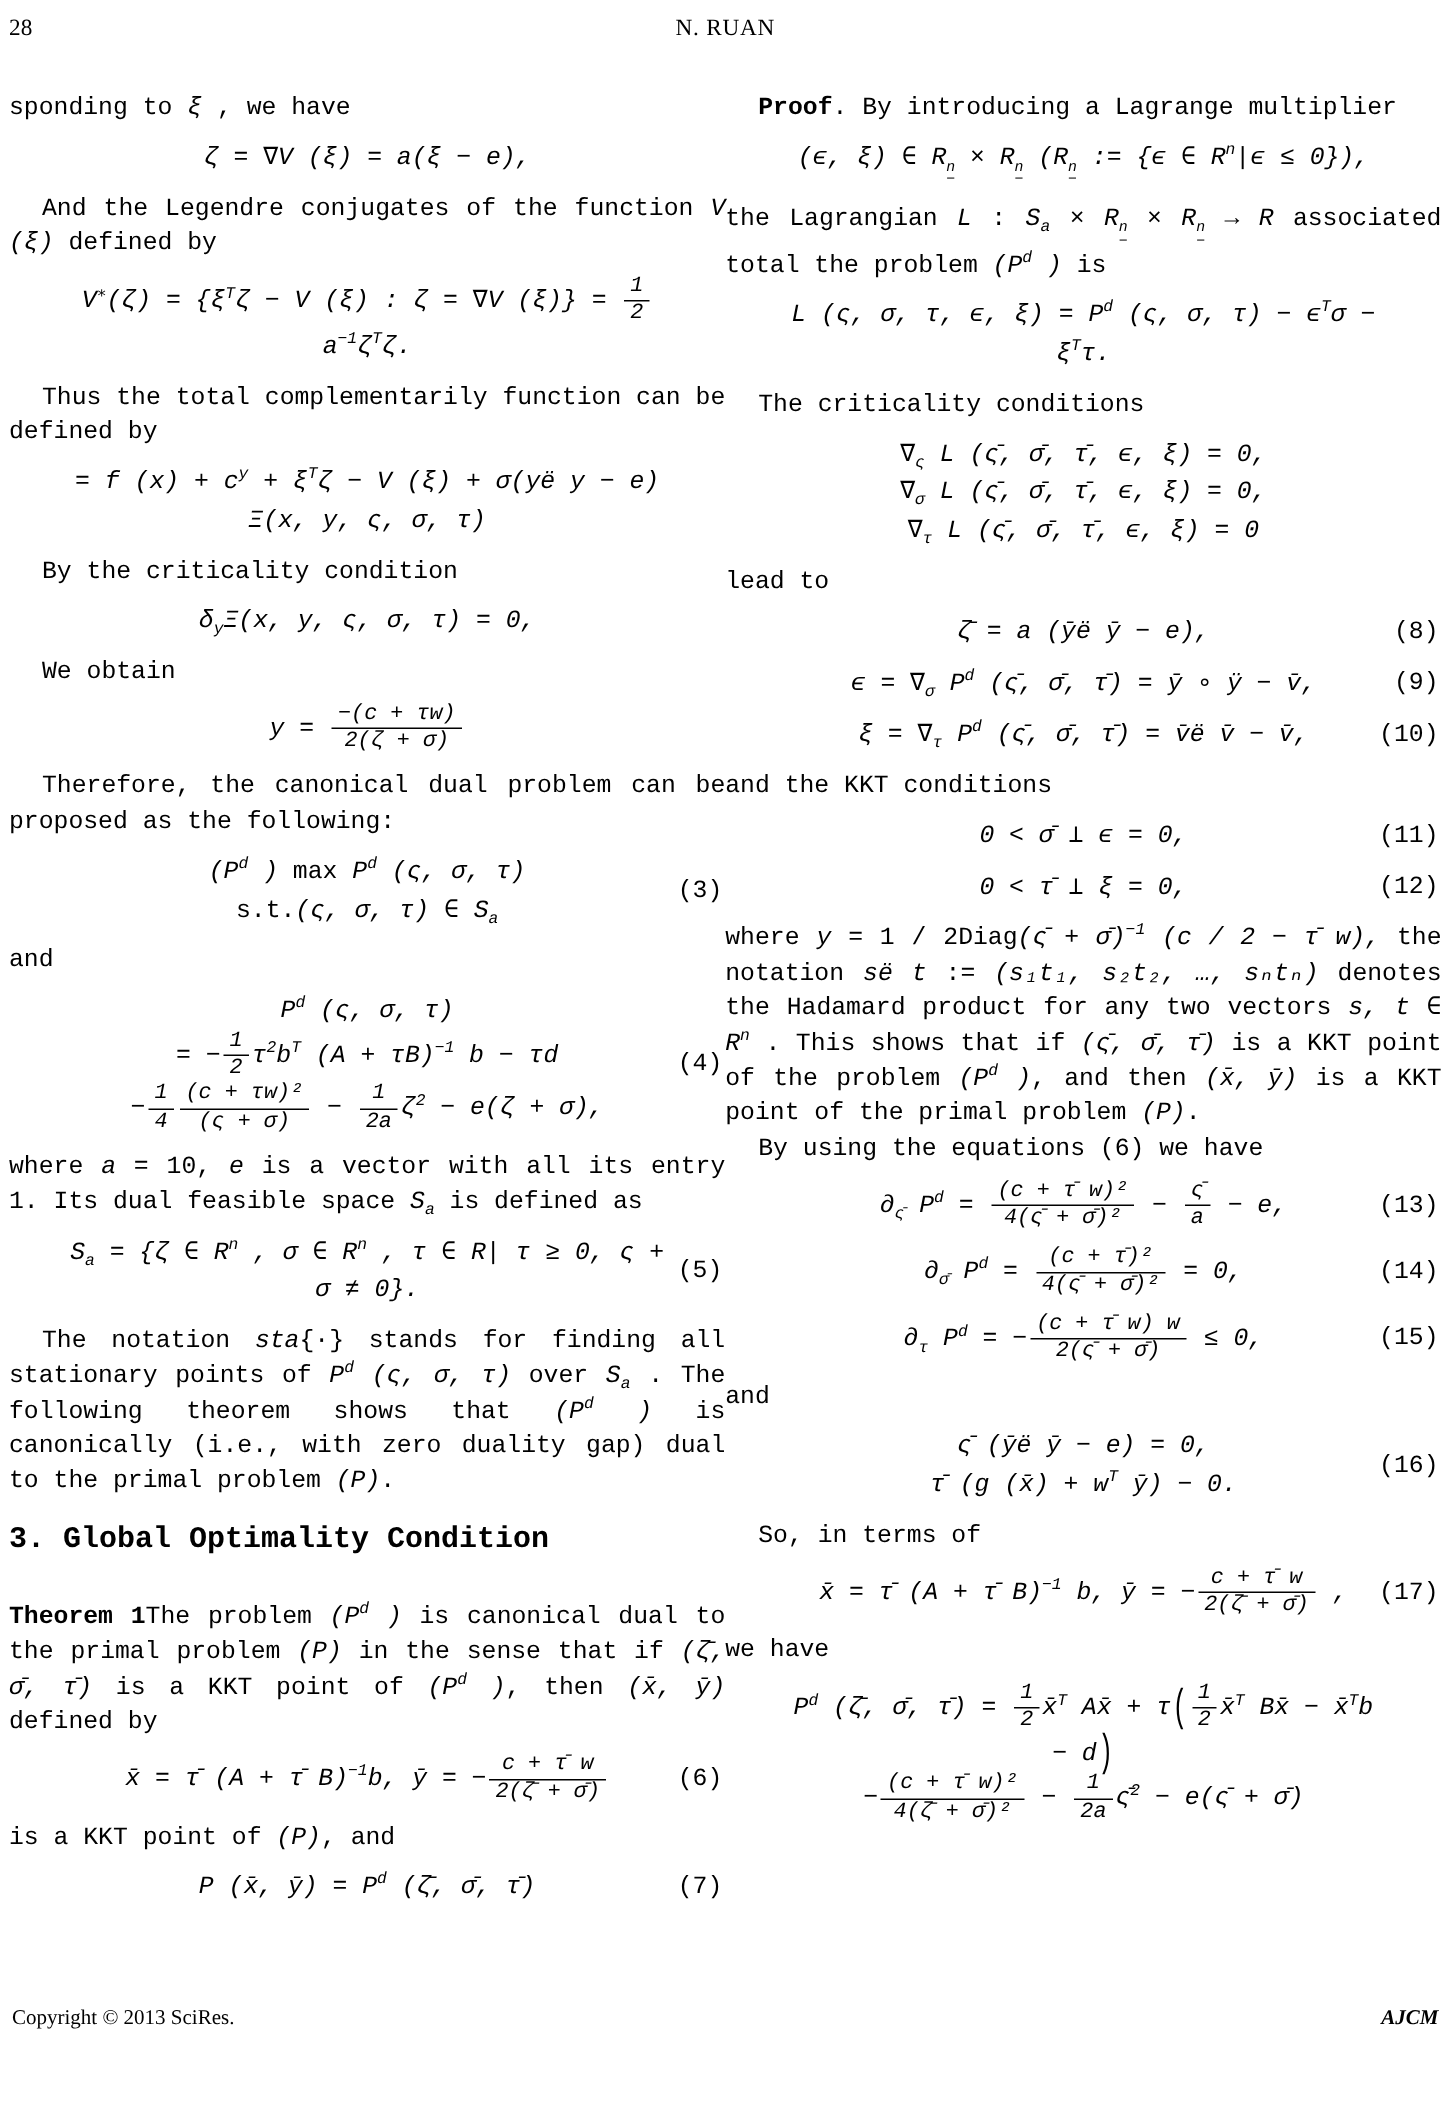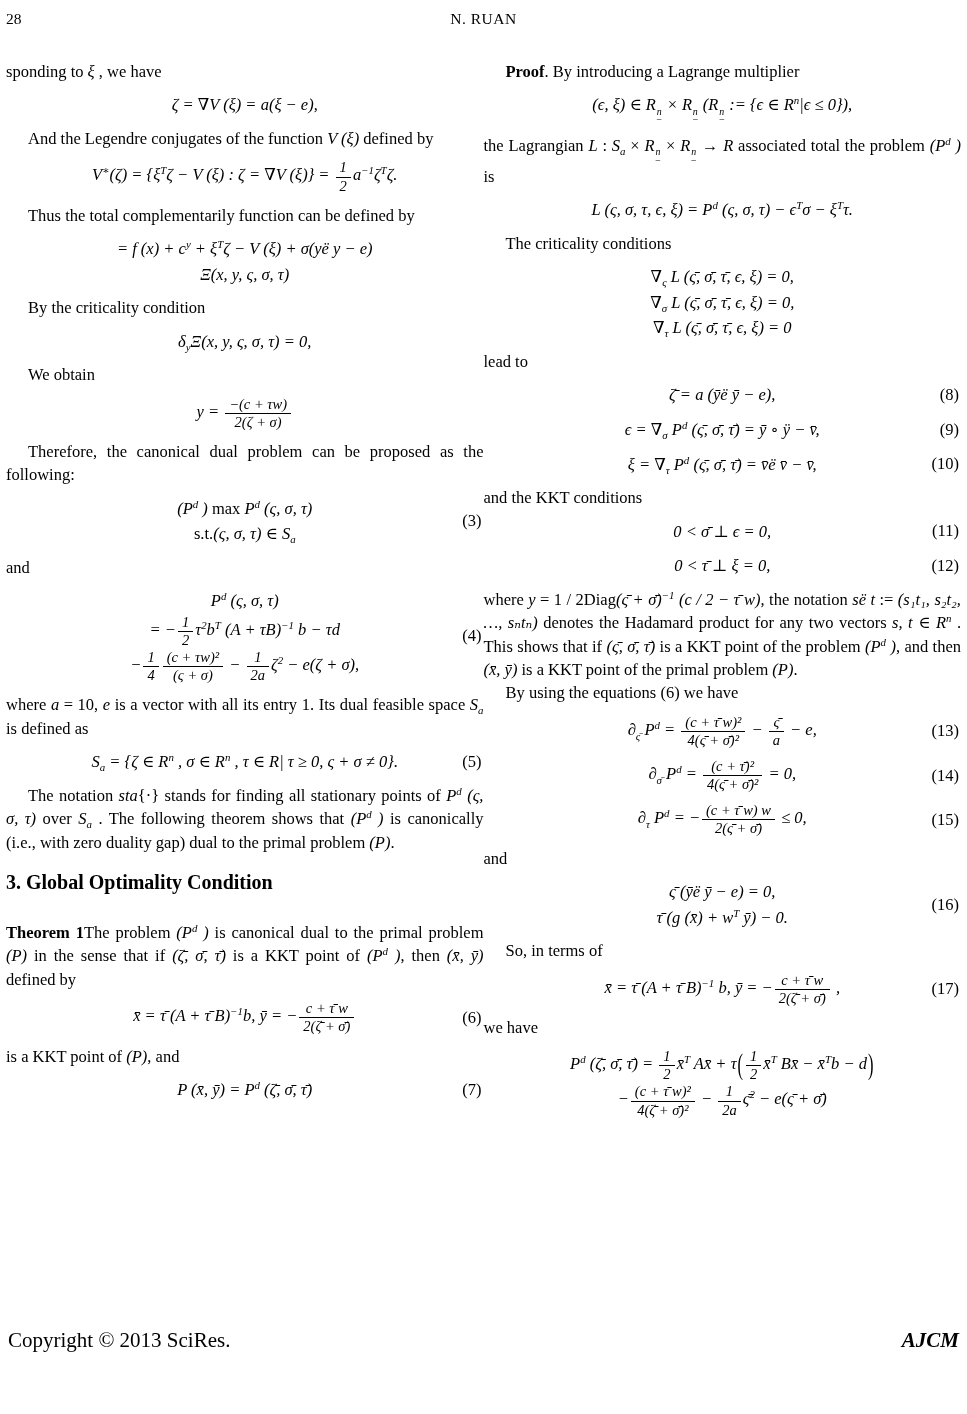--- a/index.html
+++ b/index.html
@@ -2,40 +2,40 @@
 <html><head>
 <meta charset="utf-8">
 <style>
   html,body{margin:0;padding:0;background:#ffffff;}
   .page{position:relative;width:967px;height:1368px;background:#fff;color:#000;
         font-family:"Liberation Serif","DejaVu Serif",serif;font-size:16.5px;line-height:1.42;
         box-sizing:border-box;padding:8px 6px;overflow:hidden;}
   .hdr{display:grid;grid-template-columns:1fr auto 1fr;font-size:15.5px;}
   .hdr .pageno{justify-self:start;}
   .hdr .rhead{justify-self:center;letter-spacing:0.5px;}
-  .cols{display:grid;grid-template-columns:1fr 1fr;margin-top:30px;}
+  .cols{display:grid;grid-template-columns:1fr 1fr;margin-top:30px;font-family:Liberation Mono, monospace;}
   .para{text-align:justify;margin:0;}
   .para.ind{text-indent:22px;}
   .hsec{font-size:20px;font-weight:bold;margin:16px 0 27px 0;text-align:left;line-height:1.2;}
   .eq{position:relative;margin:9px 0;}
   .eqline{text-align:center;padding:0 38px;line-height:1.55;}
   .eqnum{position:absolute;right:2px;top:50%;transform:translateY(-50%);font-style:normal;}
   .mi{font-style:italic;}
   .up{font-style:normal;}
   .bold{font-weight:bold;font-style:normal;}
   .sup{font-size:66%;vertical-align:super;font-style:italic;line-height:0;}
   .sub{font-size:66%;vertical-align:sub;font-style:italic;line-height:0;}
   .frac{display:inline-block;vertical-align:middle;text-align:center;font-size:0.88em;
         line-height:1.18;margin:0 2px;font-style:italic;}
   .fnum{display:block;padding:0 4px;border-bottom:1.2px solid #000;}
   .fden{display:block;padding:0 4px;}
   .ss{display:inline-flex;flex-direction:column;align-items:center;vertical-align:-0.45em;
       font-size:60%;line-height:0.85;font-style:italic;}
   .bigp{display:inline-block;transform:scaleY(1.8);transform-origin:center;font-style:normal;padding:0 1px;}
-  .ftr{position:absolute;left:8px;right:8px;bottom:12px;display:flex;justify-content:space-between;font-size:21px;}
+  .ftr{position:absolute;left:8px;right:8px;bottom:12px;display:flex;justify-content:space-between;font-size:14px;}
   .ftr .journal{font-weight:bold;font-style:italic;}
 </style>
 </head>
 <body>
 
 <div class="page">
   <div class="hdr">
     <span class="pageno">28</span>
     <span class="rhead">N. RUAN</span>
     <span></span>

